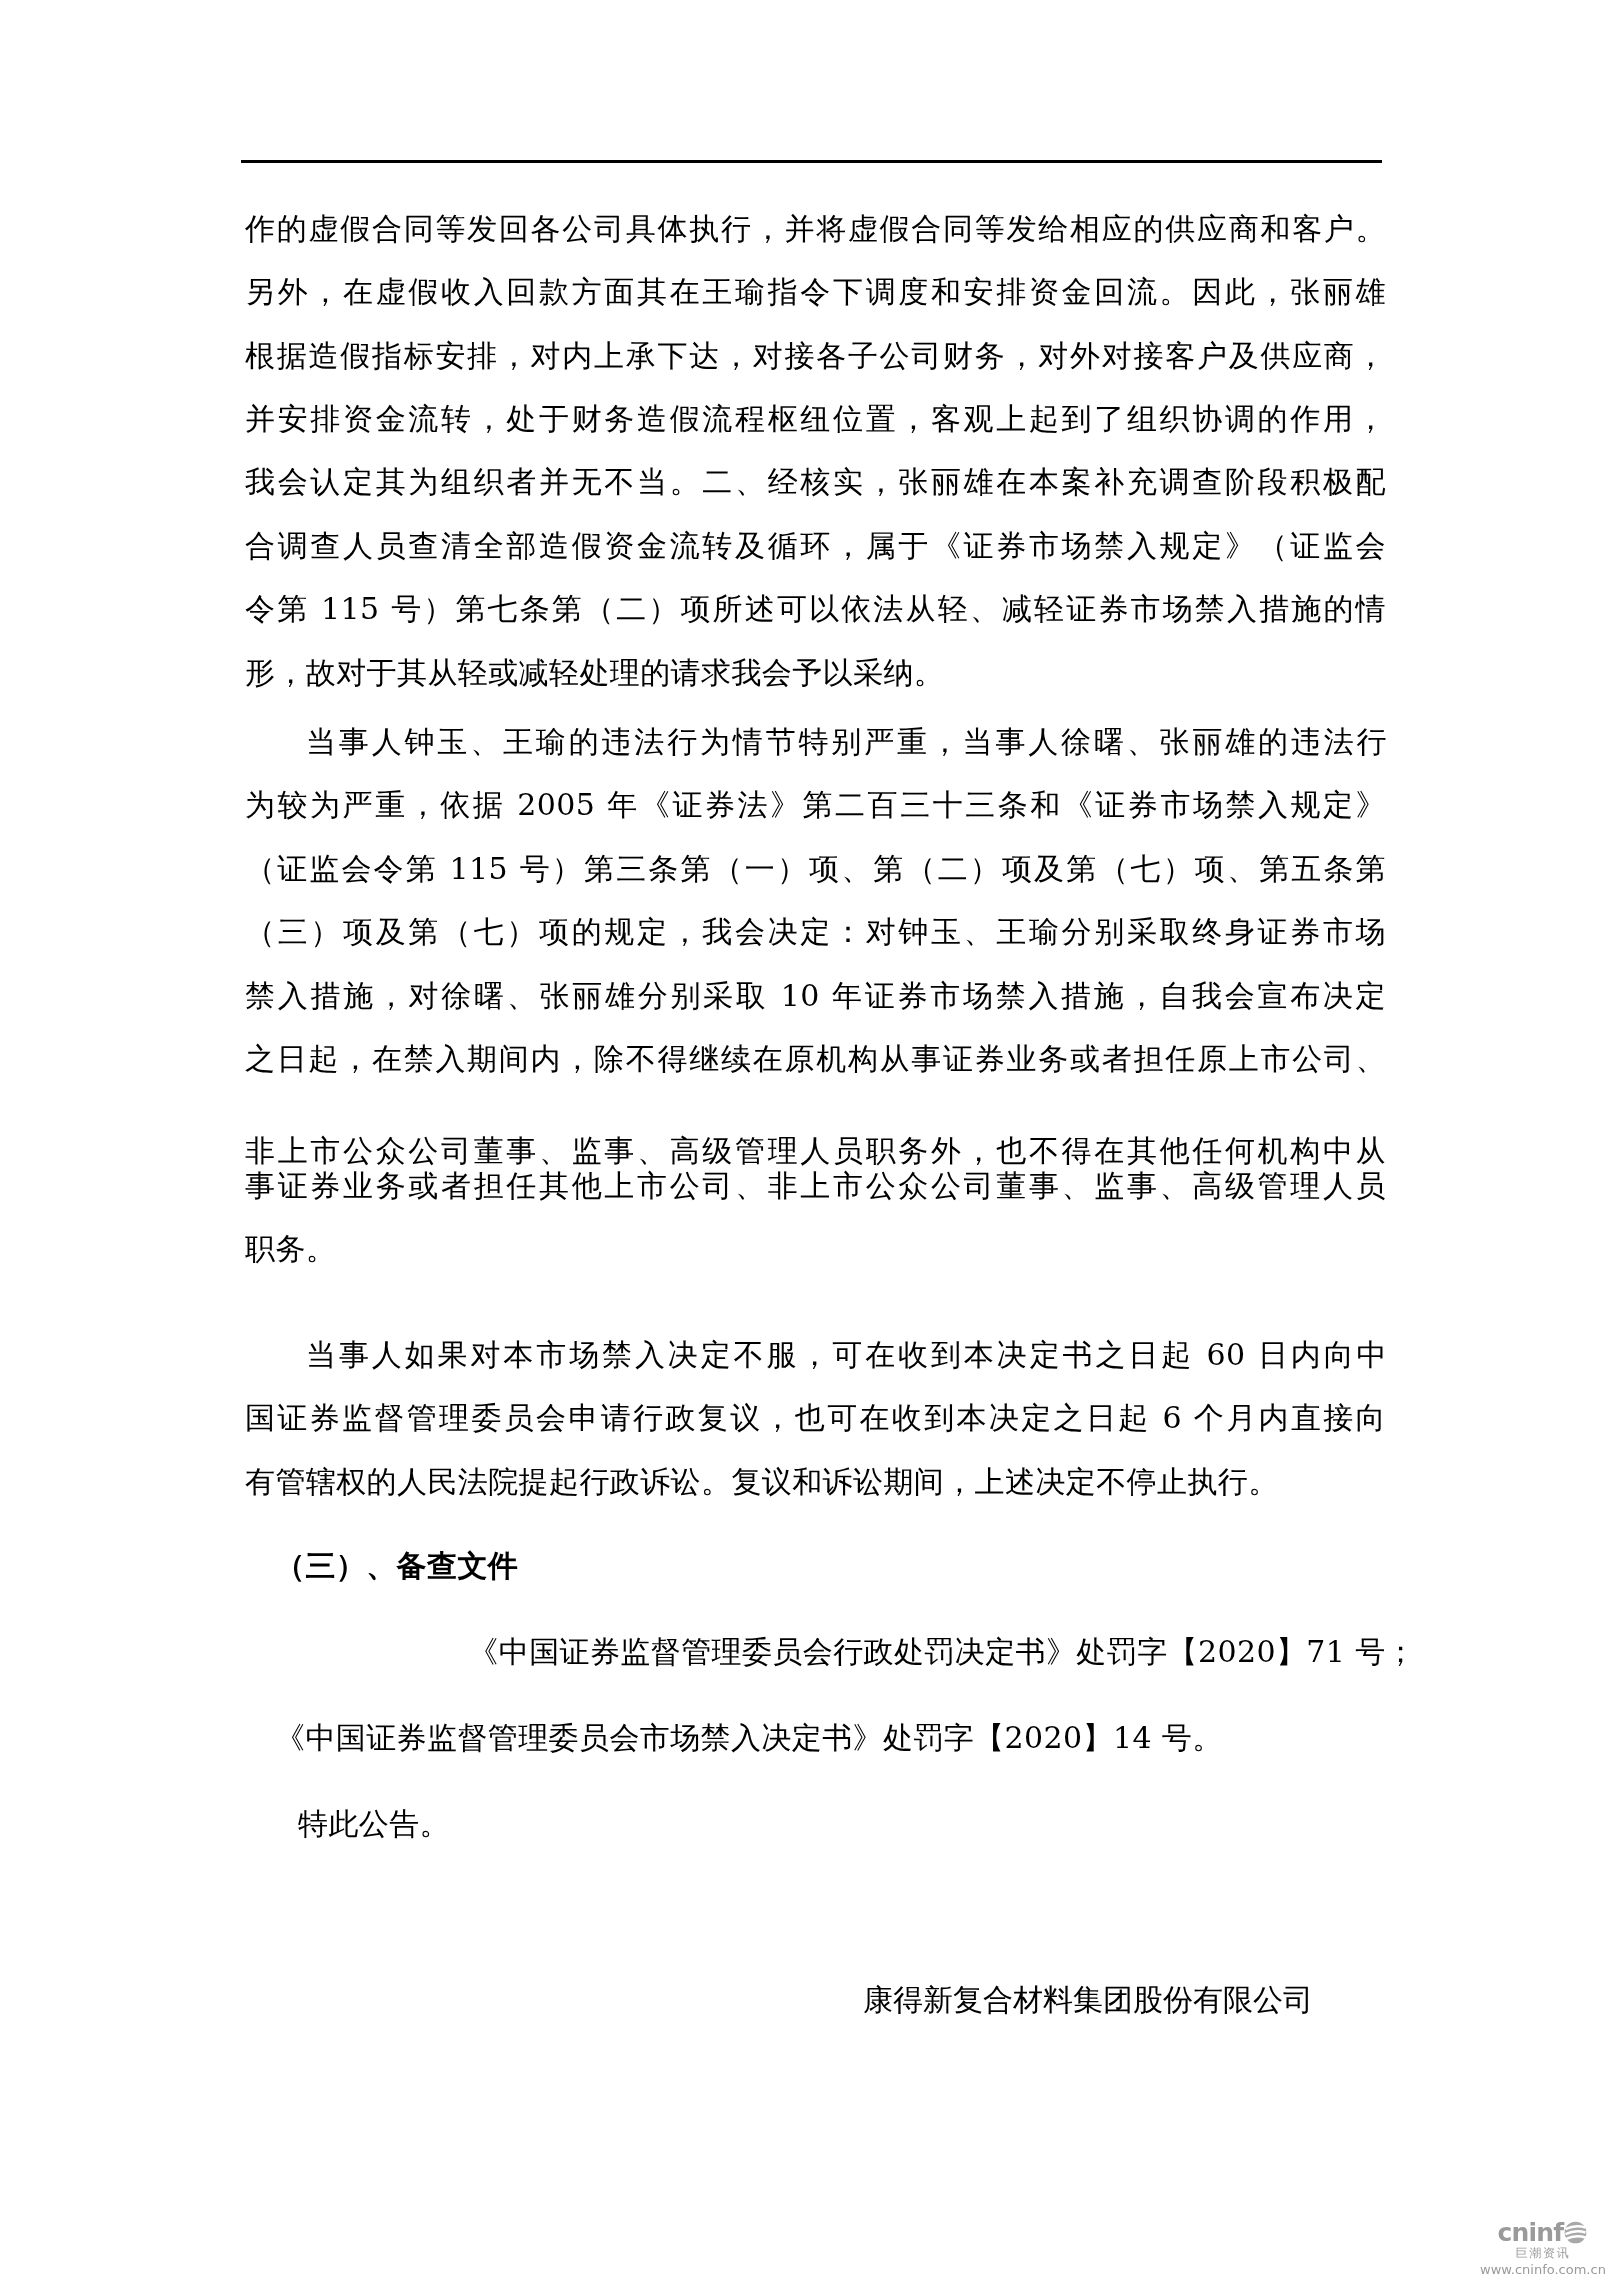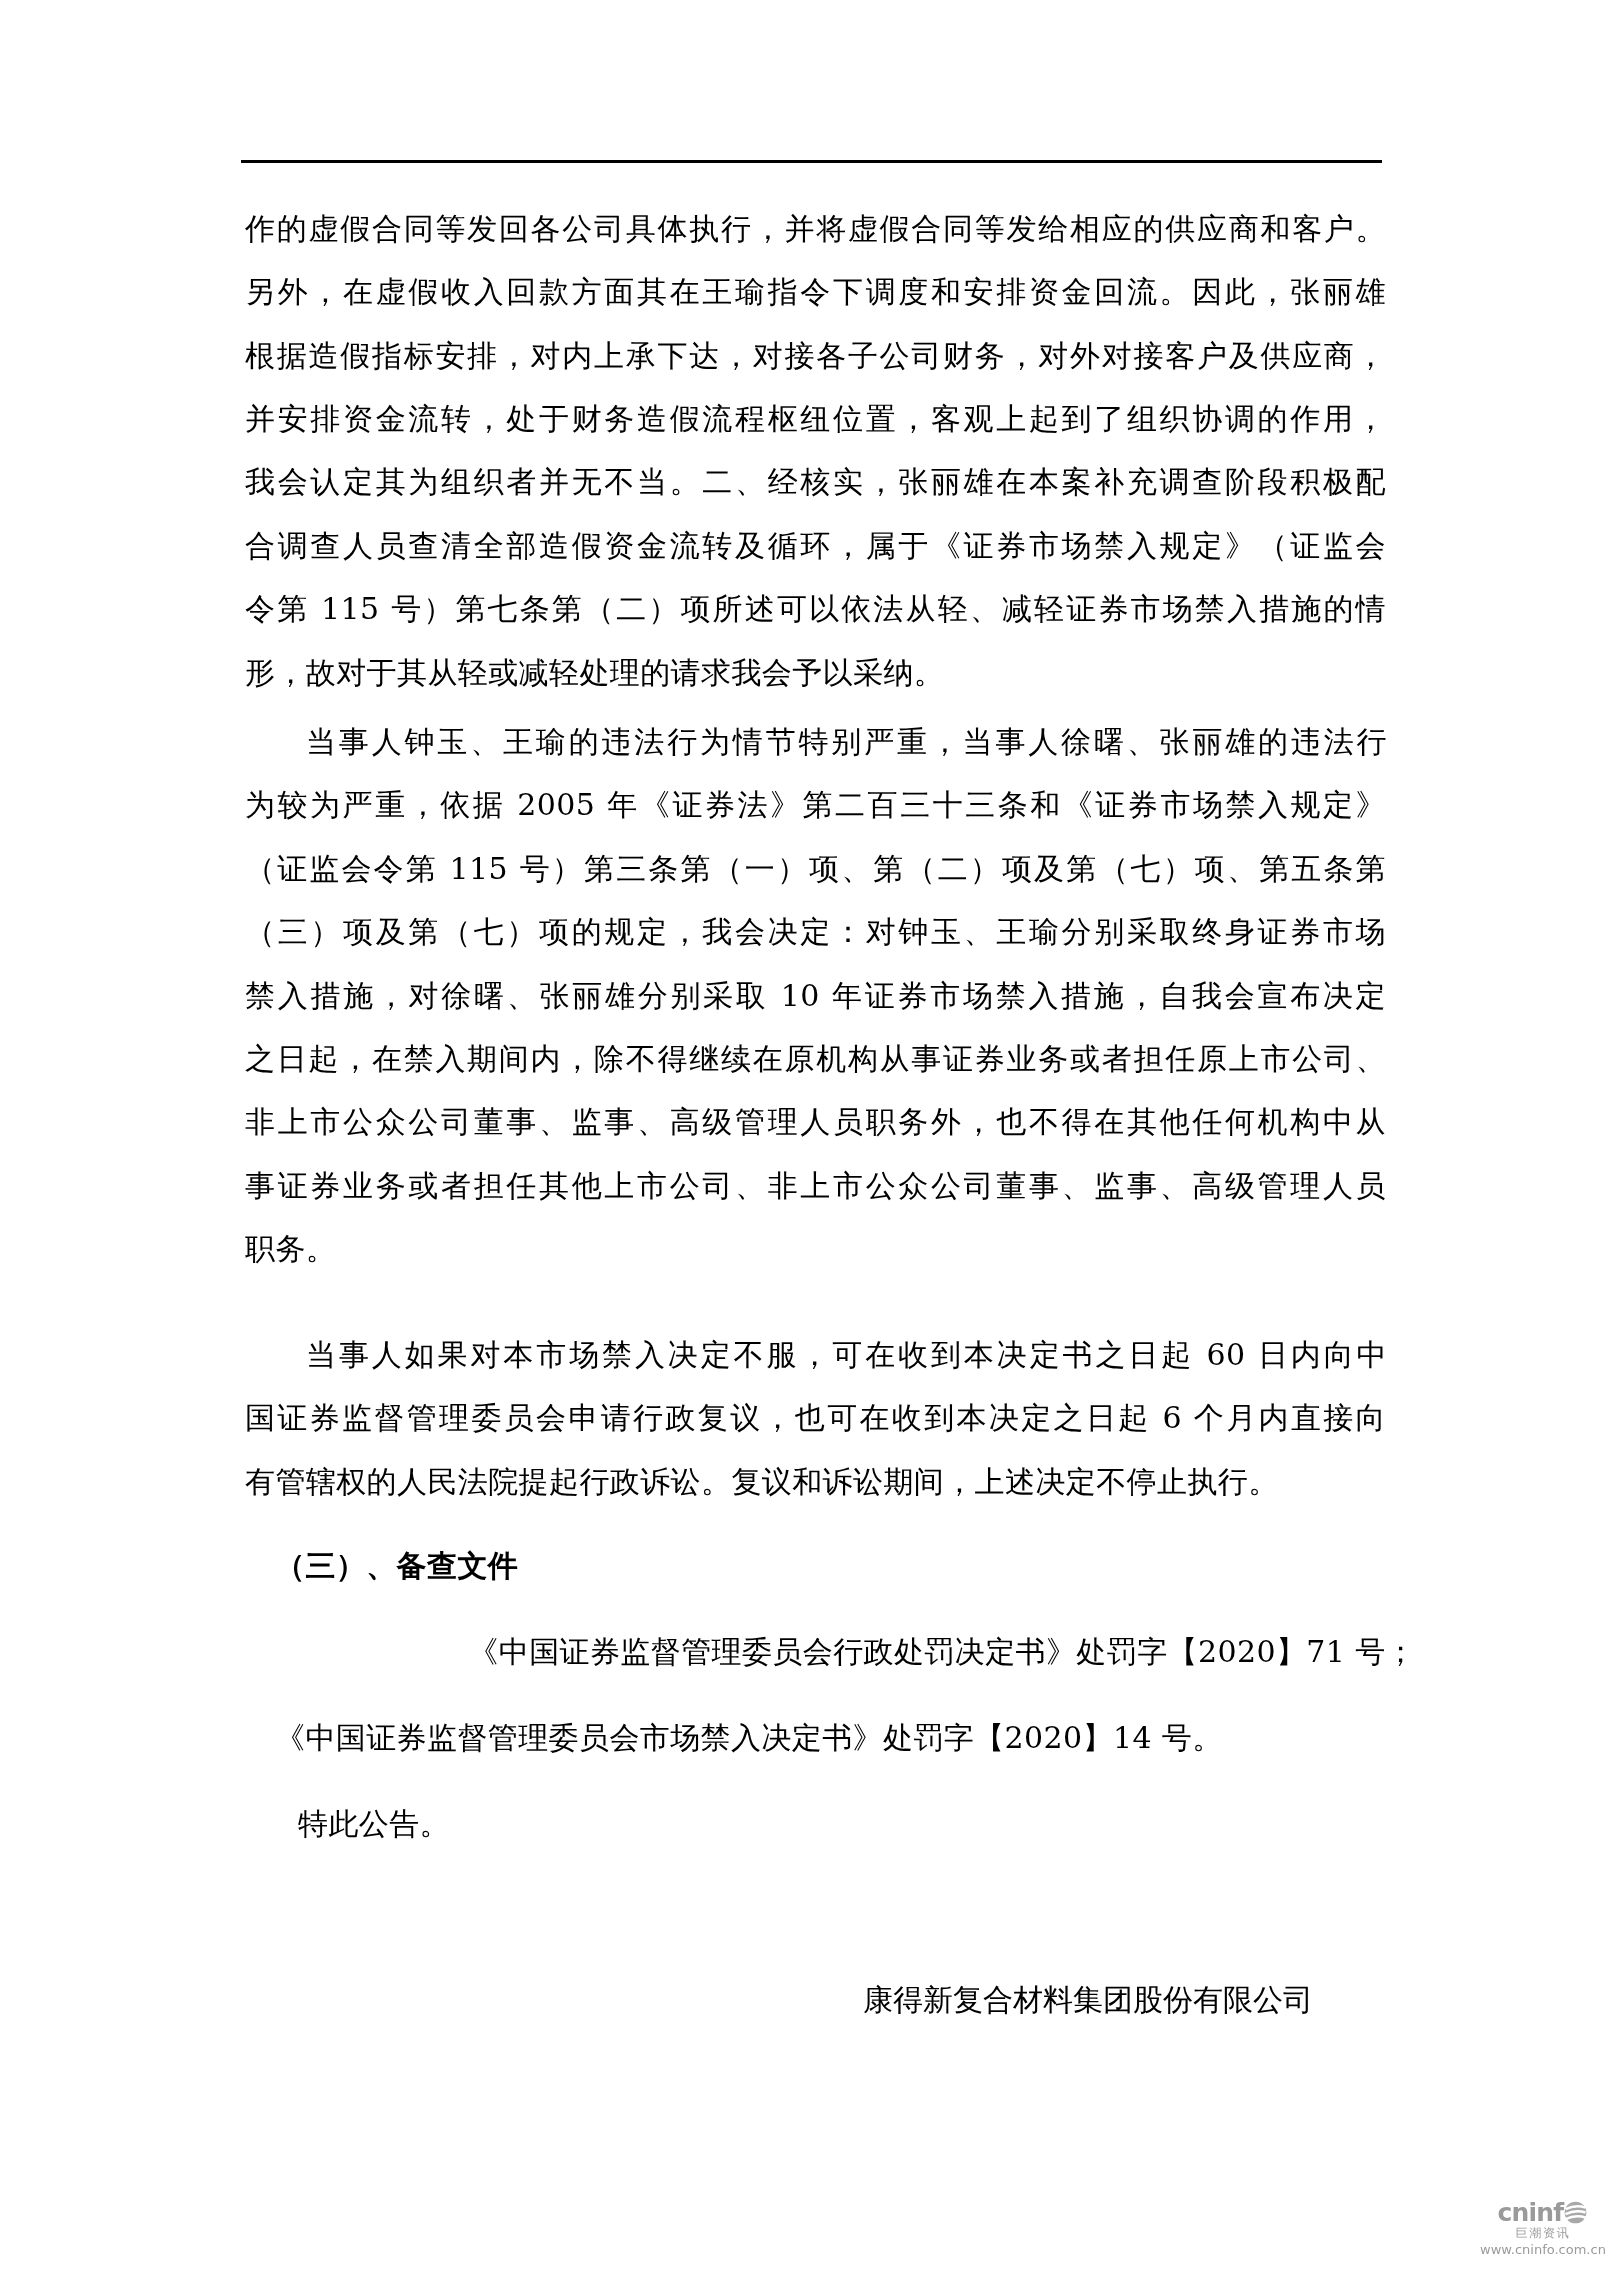--- a/index.html
+++ b/index.html
@@ -7,21 +7,21 @@
          font-family: "DejaVu Serif", "Liberation Serif", serif; color: #000; }
   .rule { position: absolute; left: 241px; top: 160px; width: 1141px; height: 3.4px; background: #000; }
   .line { position: absolute; left: 245px; width: 1141px; font-size: 30px; line-height: 37px;
           white-space: nowrap; letter-spacing: 0.4px; }
   .line.justify { text-align: justify; text-align-last: justify; }
   .line.indent { left: 306px; width: 1081px; }
   .heading { font-weight: bold; font-family: Liberation Serif, serif; }
   .sig { position: absolute; left: 863px; top: 1975px; font-size: 30px; line-height: 37px; white-space: nowrap; margin-top: 6px; }
   .watermark { position: absolute; left: 1467px; top: 2198px; width: 152px; color: #9a9a9a;
                font-family: "DejaVu Sans", "Liberation Sans", sans-serif; text-align: center; }
-  .wm-logo { display: flex; align-items: center; justify-content: center; gap: 0; }
+  .wm-logo { display: flex; align-items: center; justify-content: center; gap: 0; margin-top: 20px; }
   .wm-brand { font-size: 25px; font-weight: bold; letter-spacing: -0.8px; }
   .wm-cn { font-size: 12px; letter-spacing: 1.7px; margin-top: -1.7px; }
   .wm-url { font-size: 13px; margin-top: 0px; }
 </style>
 </head>
 <body>
 
 <div class="rule"></div>
 
 <div>
@@ -35,21 +35,21 @@
   <div class="line" style="top:654px">形，故对于其从轻或减轻处理的请求我会予以采纳。</div>
 </div>
 
 <div>
   <div class="line justify indent" style="top:723px">当事人钟玉、王瑜的违法行为情节特别严重，当事人徐曙、张丽雄的违法行</div>
   <div class="line justify" style="top:786px">为较为严重，依据 2005 年《证券法》第二百三十三条和《证券市场禁入规定》</div>
   <div class="line justify" style="top:850px">（证监会令第 115 号）第三条第（一）项、第（二）项及第（七）项、第五条第</div>
   <div class="line justify" style="top:913px">（三）项及第（七）项的规定，我会决定：对钟玉、王瑜分别采取终身证券市场</div>
   <div class="line justify" style="top:977px">禁入措施，对徐曙、张丽雄分别采取 10 年证券市场禁入措施，自我会宣布决定</div>
   <div class="line justify" style="top:1040px">之日起，在禁入期间内，除不得继续在原机构从事证券业务或者担任原上市公司、</div>
-  <div class="line justify" style="top:1103px">非上市公众公司董事、监事、高级管理人员职务外，也不得在其他任何机构中从</div>
+  <div class="line justify" style="top:1132px">非上市公众公司董事、监事、高级管理人员职务外，也不得在其他任何机构中从</div>
   <div class="line justify" style="top:1167px">事证券业务或者担任其他上市公司、非上市公众公司董事、监事、高级管理人员</div>
   <div class="line" style="top:1230px">职务。</div>
 </div>
 
 <div>
   <div class="line justify indent" style="top:1336px">当事人如果对本市场禁入决定不服，可在收到本决定书之日起 60 日内向中</div>
   <div class="line justify" style="top:1399px">国证券监督管理委员会申请行政复议，也可在收到本决定之日起 6 个月内直接向</div>
   <div class="line" style="top:1463px">有管辖权的人民法院提起行政诉讼。复议和诉讼期间，上述决定不停止执行。</div>
 </div>
 

